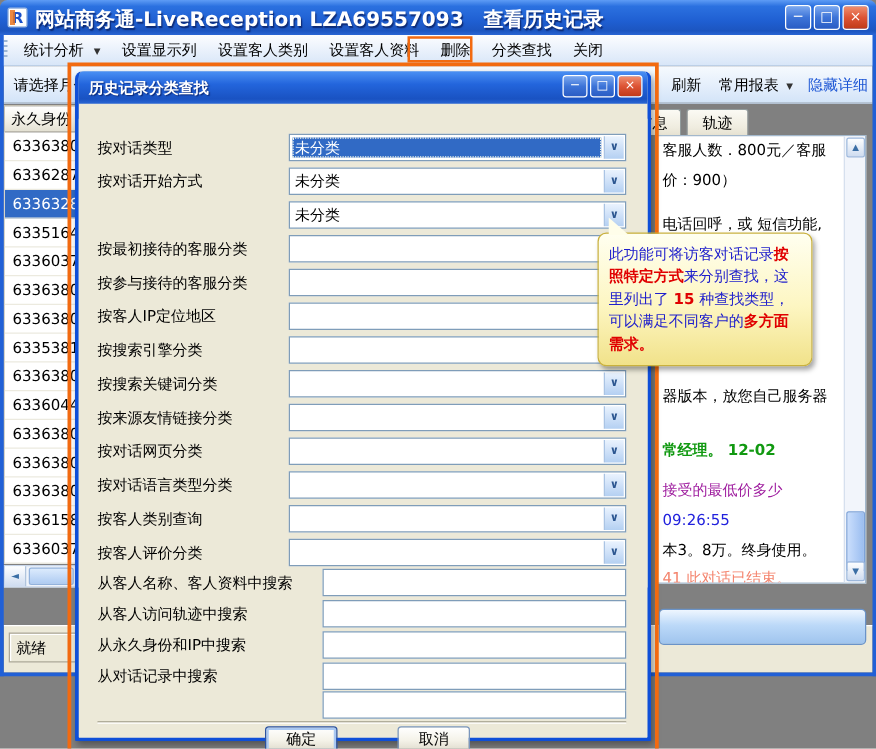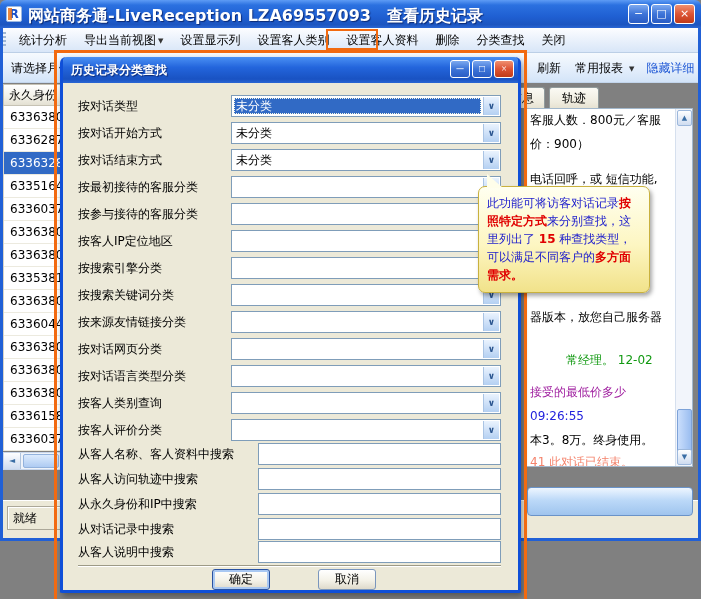--- a/index.html
+++ b/index.html
@@ -60,37 +60,37 @@
     border:1px solid #aca899; box-shadow:1px 1px 0 #fff inset; }
 
   
   .tab { position:absolute; top:87px; height:21px; background:linear-gradient(180deg,#fbfaf4 0%,#efecdf 70%,#e6e2d2 100%);
     border:1px solid #919b9c; border-bottom:none; border-radius:3px 3px 0 0; text-align:center; line-height:20px; }
   .tab-info { left:499px; width:46px; }
   .tab-track { left:549px; width:50px; }
   .content-box { position:absolute; left:525px; top:108px; width:168px; height:359px; background:#fff;
     border:1px solid #a3b8cc; overflow:hidden; }
   .chat-line { position:absolute; left:4px; white-space:nowrap; }
-  .c-black{color:#000;} .c-blue{color:#2222dd;text-align:right;} .c-green{color:#119911;font-weight:normal;margin-left:36px;}
+  .c-black{color:#000;} .c-blue{color:#2222dd;text-align:right;} .c-green{color:#119911;font-weight:bold;}
   .c-purple{color:#a020a0;} .c-salmon{color:#f4836c;}
   .vscroll { position:absolute; right:0; top:0; width:17px; height:357px; background:#f2f5fb; border-left:1px solid #d6e0ee; }
   .vs-btn { position:absolute; left:1px; width:15px; height:16px; background:linear-gradient(180deg,#fdfeff,#cfdcf0);
     border:1px solid #9db8dc; border-radius:2px; color:#3a6ea5; font-size:7px; text-align:center; line-height:15px; }
   .vs-up { top:1px; } .vs-down { bottom:1px; }
   .vs-thumb { position:absolute; left:1px; top:300px; width:15px; height:48px; border:1px solid #7da2d8;
     border-radius:2px; background:linear-gradient(90deg,#cadefc,#9abdf0); }
   .blue-bar { position:absolute; left:527px; top:487px; width:166px; height:29px; border:1px solid #6a93c8;
     border-radius:4px; background:linear-gradient(180deg,#eef6ff 0%,#bcd9f8 45%,#9fc4ee 100%); }
 
   
   .dialog { position:absolute; left:60px; top:57px; width:461px; height:536px;
     border:3px solid #0f4fd8; border-top:none; border-radius:6px 6px 2px 2px;
     background:#ece9d8; box-shadow:2px 3px 6px rgba(0,0,0,.35); }
-  .dlg-titlebar { position:relative; height:26px; margin:-0px -0px 0; border-radius:4px 4px 0 0;
-    background:linear-gradient(180deg,#4a90f4 0%,#2365dc 40%,#1952c2 85%,#2a66d4 100%);font-family:Liberation Serif, serif; }
+  .dlg-titlebar { position:relative; height:26px; margin:-0px -0px 12px; border-radius:4px 4px 0 0;
+    background:linear-gradient(180deg,#4a90f4 0%,#2365dc 40%,#1952c2 85%,#2a66d4 100%); }
   .dlg-title { position:absolute; left:8px; top:5px; color:#fff; font-weight:bold; font-size:12px;
     text-shadow:1px 1px 1px rgba(0,10,60,.6); }
   .dlg-btns { position:absolute; right:4px; top:3px; display:flex; gap:2px; }
   .dbtn { width:20px; height:18px; border:1px solid #fff; border-radius:3px; color:#fff; font-size:10px;
     text-align:center; line-height:16px; background:linear-gradient(180deg,#7da9ef 0%,#3d74d8 50%,#2a5cc4 100%); }
   .dbtn.close { background:linear-gradient(180deg,#ef9070 0%,#dd5435 50%,#c03a18 100%); }
   .dlg-content { position:relative; height:375px; background:#ece9d8; }
 
   .frow { position:absolute; left:0; width:455px; height:22px; }
   .flabel { position:absolute; left:15px; top:0; line-height:22px; white-space:nowrap; }
@@ -134,21 +134,20 @@
       <div class="wbtn">─</div>
       <div class="wbtn">□</div>
       <div class="wbtn close">×</div>
     </div>
   </div>
 
   <div class="menubar">
     <div class="gripper"></div>
     <div class="menu-items">
       <span class="menu-item">统计分析</span>
-      <span class="menu-item" style="padding-right:2px">导出当前视图</span>
       <span class="menu-arrow">▼</span>
       <span class="menu-item">设置显示列</span>
       <span class="menu-item">设置客人类别</span>
       <span class="menu-item">设置客人资料</span>
       <span class="menu-item">删除</span>
       <span class="menu-item">分类查找</span>
       <span class="menu-item">关闭</span>
     </div>
   </div>
 
@@ -233,21 +232,20 @@
         </div>
       </div>
       <div class="frow" style="top:39px">
         <span class="flabel">按对话开始方式</span>
         <div class="ffield">
           <span class="combo-val">未分类</span>
           <div class="combo-arrow">∨</div>
         </div>
       </div>
       <div class="frow" style="top:66px">
-        <span class="flabel">按对话结束方式</span>
         <div class="ffield">
           <span class="combo-val">未分类</span>
           <div class="combo-arrow">∨</div>
         </div>
       </div>
       <div class="frow" style="top:93px">
         <span class="flabel">按最初接待的客服分类</span>
         <div class="ffield">
           <span class="combo-val"></span>
           <div class="combo-arrow">∨</div>
@@ -333,21 +331,20 @@
             <input value="" style="">
           </div>
       </div>
       <div class="frow search" style="top:435px">
         <span class="flabel">从对话记录中搜索</span>
         <div class="ffield">
             <input value="" style="">
           </div>
       </div>
       <div class="frow search" style="top:458px">
-        <span class="flabel">从客人说明中搜索</span>
         <div class="ffield">
             <input value="" style="">
           </div>
       </div>
 
       <div class="separator"></div>
       <div class="dlg-button btn-ok">确定</div>
       <div class="dlg-button btn-cancel">取消</div>
     </div>
   </div>

